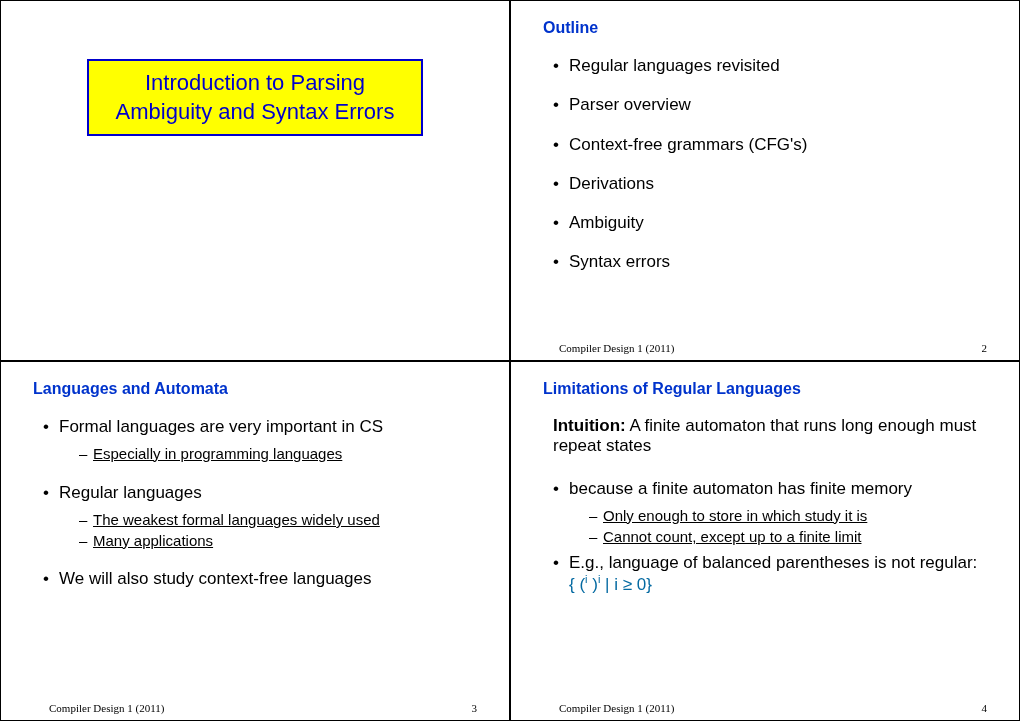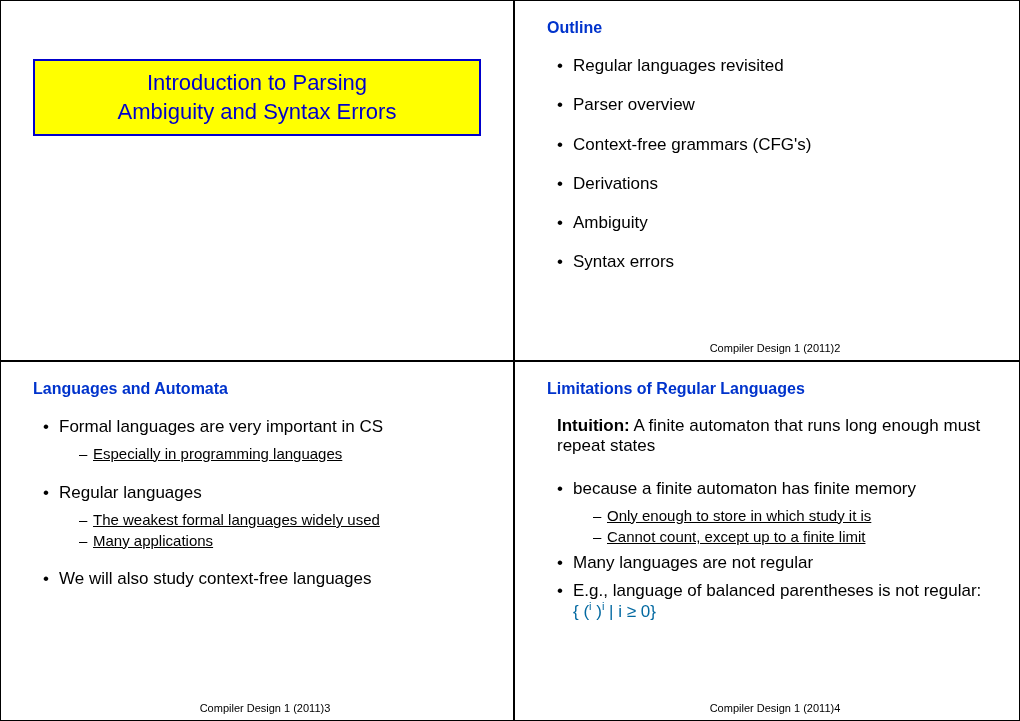--- a/index.html
+++ b/index.html
@@ -22,41 +22,41 @@
     padding: 18px 32px 28px 32px;
     display: flex;
     flex-direction: column;
   }
   .footer {
     position: absolute;
     bottom: 6px;
     left: 32px;
     right: 32px;
     display: flex;
-    justify-content: center;
-    font-family: Liberation Sans, sans-serif;
+    justify-content: space-between;
+    font-family: Liberation Serif, serif;
     font-size: 11px;
     color: #000;
     padding-left: 16px;
   }
   .slide-title {
     color: #0033cc;
     font-weight: bold;
     font-size: 16px;
     margin-bottom: 18px;
   }
   .title-box {
     background: #ffff00;
     border: 2px solid #0000cc;
     color: #0000cc;
     font-size: 22px;
     text-align: center;
     padding: 8px 14px;
     margin: 40px auto 0 auto;
-    width: 448px;
+    width: 336px;
     line-height: 1.3;
   }
   ul.bullets {
     list-style: none;
     padding-left: 10px;
     font-size: 17px;
     line-height: 1.25;
   }
   ul.bullets > li {
     margin-bottom: 18px;
@@ -158,23 +158,20 @@
     </div>
     <ul class="bullets tight">
       <li>
         <span>because a finite automaton has finite memory</span>
         <ul class="sub">
           <li>Only enough to store in which study it is</li>
           <li>Cannot count, except up to a finite limit</li>
         </ul>
       </li>
       <li>
-        <span>Many languages are not regular</span>
-      </li>
-      <li>
         <span>E.g., language of balanced parentheses is not regular: </span><span class="red"><span>{ (</span><sup>i</sup><span> )</span><sup>i</sup><span> | i ≥ 0}</span></span>
       </li>
     </ul>
     <div class="footer">
       <span>Compiler Design 1 (2011)</span>
       <span>4</span>
     </div>
   </div>
 
 </div>

